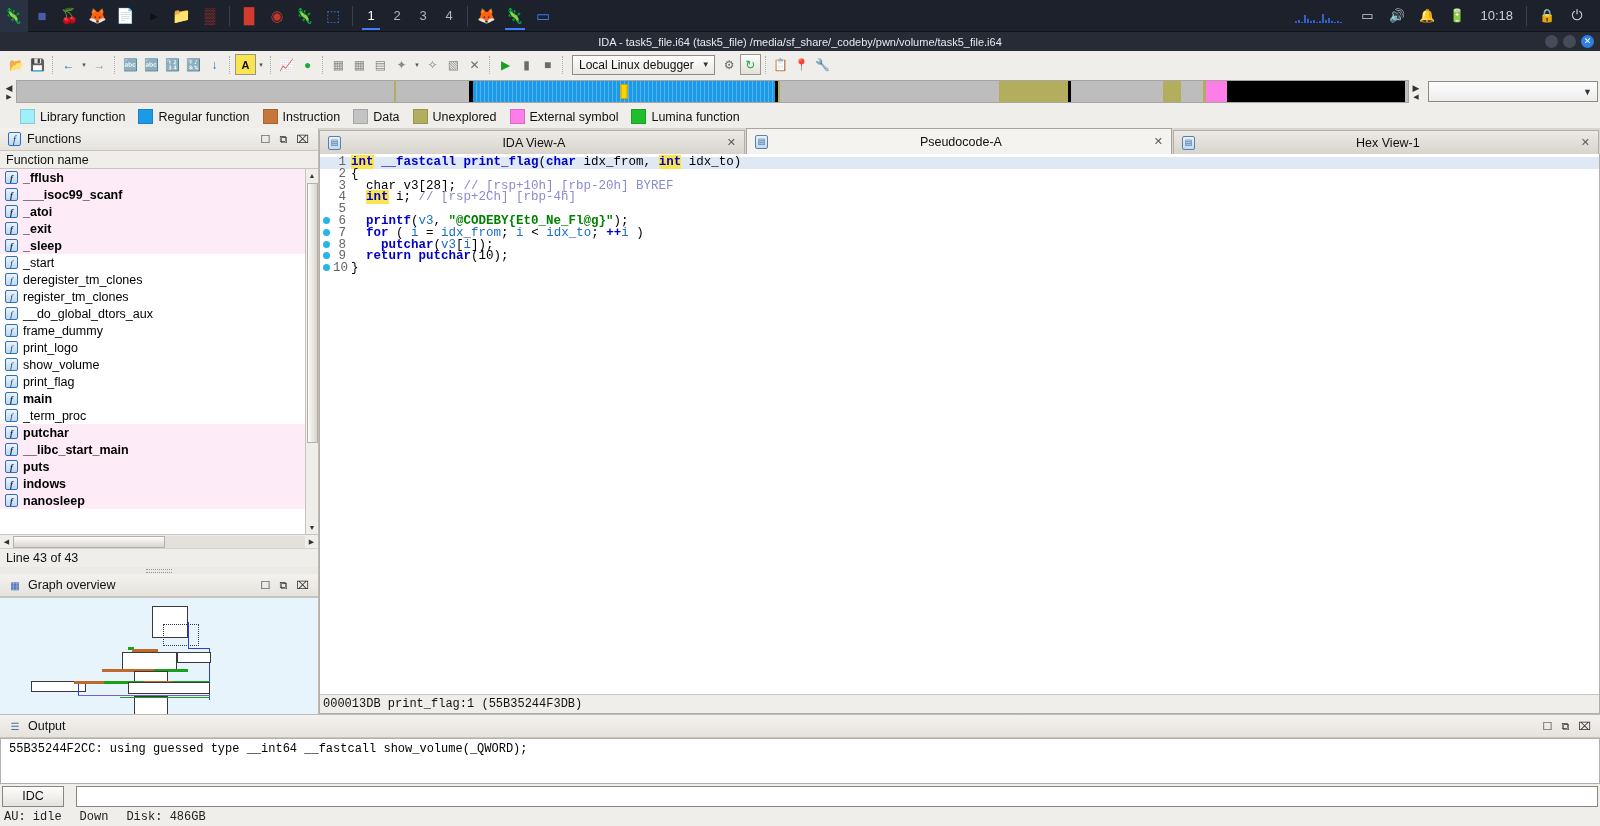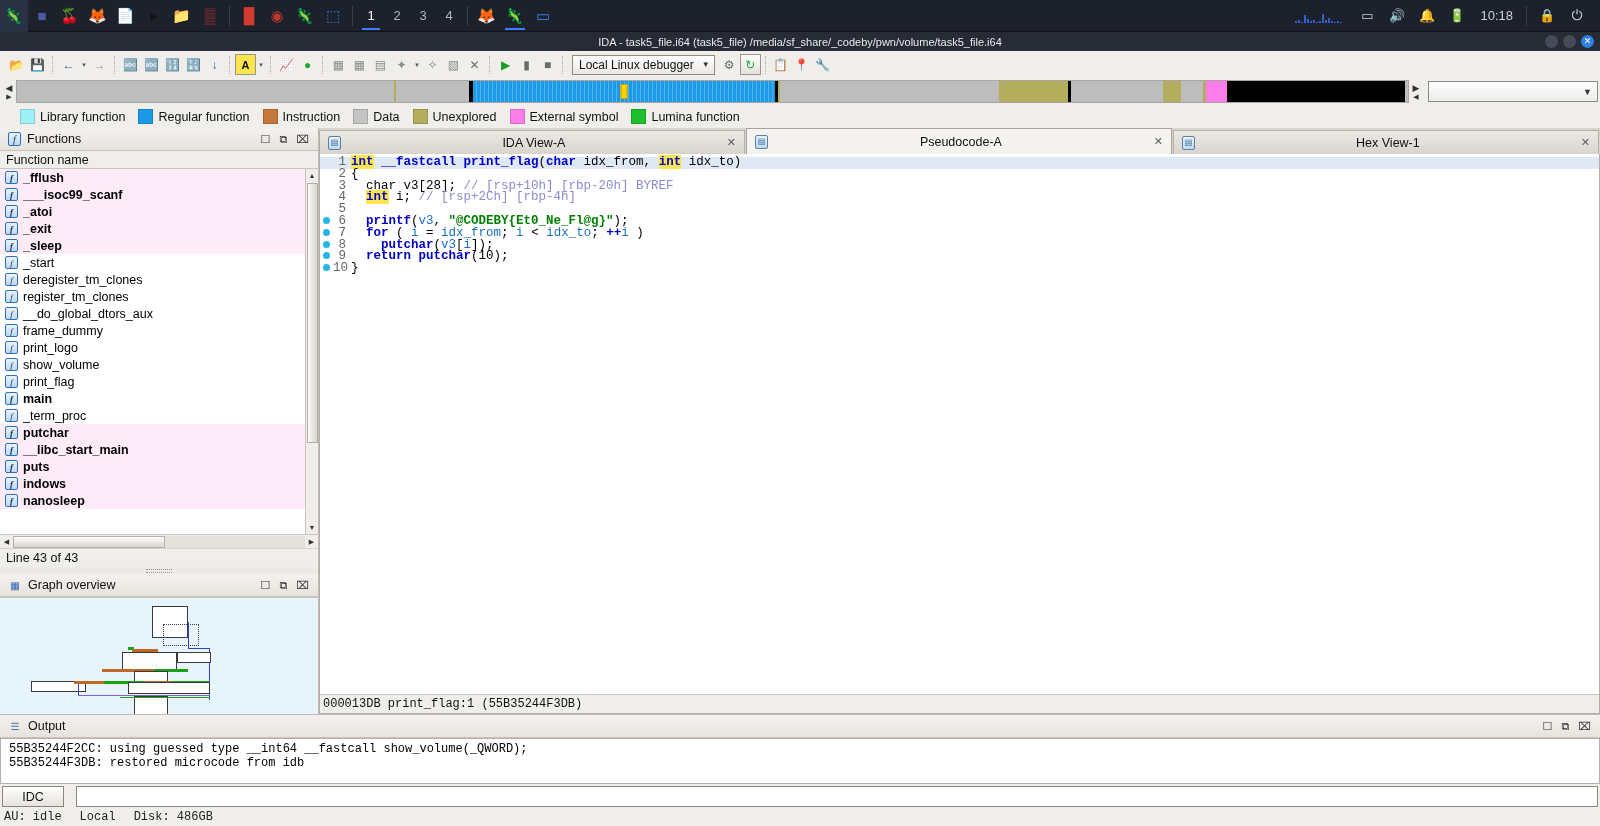--- a/index.html
+++ b/index.html
@@ -220,21 +220,21 @@
     font-family:"Liberation Mono", monospace; font-size:12px; color:#111;
   }
 
   
   #output { height:94px; display:flex; flex-direction:column; background:#f0eeea; border-top:1px solid #bfbbb4; }
   #out-lines {
     flex:1; background:#fff; font-family:"Liberation Mono", monospace;
     font-size:12px; line-height:14px; padding:3px 0 0 8px; color:#000;
     border:1px solid #b3afa8; overflow:hidden;
   }
-  #out-input { height:24px; display:flex; align-items:flex-end; gap:9px; padding:1px 2px; }
+  #out-input { height:24px; display:flex; align-items:center; gap:9px; padding:1px 2px; }
   #idc-btn {
     width:62px; height:21px; border:1px solid #8a867f;
     background:linear-gradient(#fdfdfd,#e6e3dd);
     display:flex; align-items:center; justify-content:center; font-size:12.5px; color:#111;
   }
   #idc-field { flex:1; height:21px; border:1px solid #8a867f; background:#fff; margin-left:3px; }
   #statusbar {
     height:18px; display:flex; align-items:center; gap:18px;
     padding-left:4px; font-family:"Liberation Mono", monospace;
     font-size:12px; color:#222; background:#f0eeea;
@@ -661,26 +661,25 @@
       <span class="pt-ico" style="color:#4a6fa5;">☰</span>
       <span>Output</span>
       <span class="pane-btns" id="out-pane-btns">
           <span>☐</span>
           <span>⧉</span>
           <span>⌧</span>
         </span>
     </div>
     <div id="out-lines">
         <div>55B35244F2CC: using guessed type __int64 __fastcall show_volume(_QWORD);</div>
-        <div>55B35244F3DB: restored microcode from idb</div>
       </div>
     <div id="out-input">
       <div id="idc-btn">IDC</div>
       <div id="idc-field"></div>
     </div>
   </div>
 
   <div id="statusbar">
     <span>AU: idle</span>
-    <span>Local</span>
+    <span>Down</span>
     <span>Disk: 486GB</span>
   </div>
 </div>
 
 </body></html>

